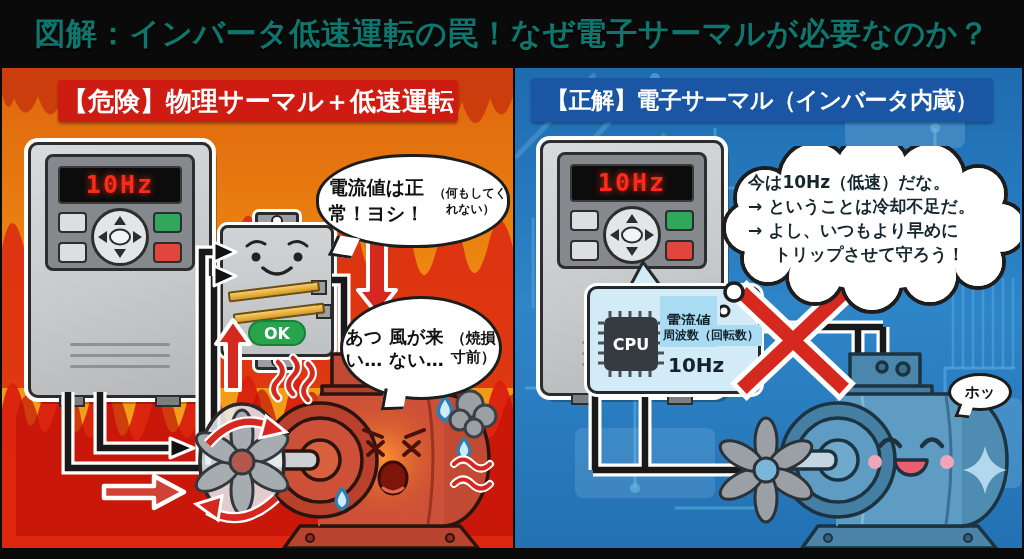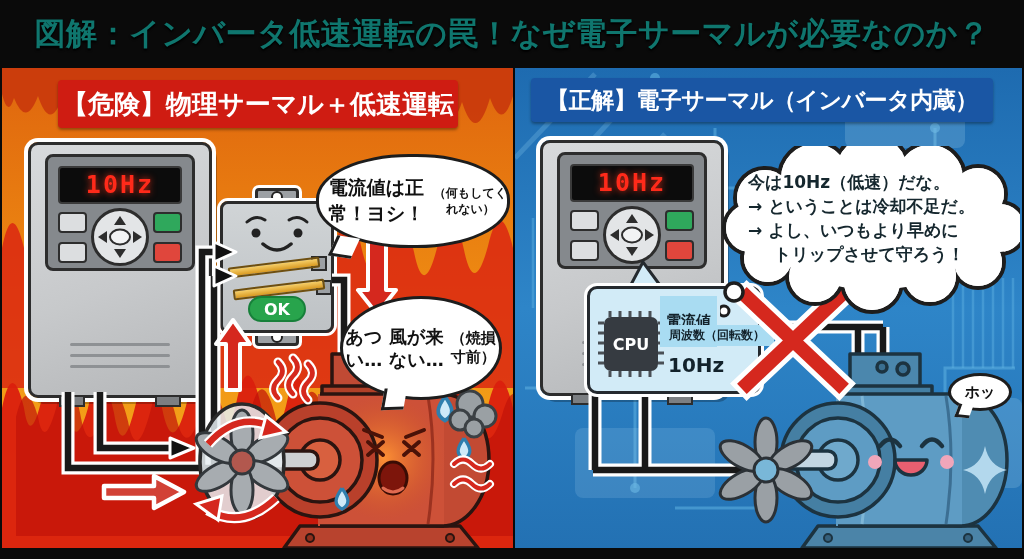--- a/index.html
+++ b/index.html
@@ -12,21 +12,21 @@
                 text-shadow:0 2px 2px #000;}
   
   .panel{position:absolute;top:68px;height:480px;overflow:hidden;}
   .panel-left{left:2px;width:511px;}
   .panel-right{left:515px;width:568px;}
   .bg-svg{position:absolute;left:0;top:0;}
   
   .banner{position:absolute;display:flex;align-items:center;justify-content:center;
           color:#fff;font-weight:bold;border-radius:4px;z-index:30;
           box-shadow:0 2px 3px rgba(0,0,0,.35);}
-  .banner-danger{left:56px;top:12px;width:400px;height:48px;background:#cf1c12;font-size:26px;}
+  .banner-danger{left:56px;top:12px;width:400px;height:42px;background:#cf1c12;font-size:26px;}
   .banner-correct{left:16px;top:10px;width:462px;height:44px;background:#1a56a4;font-size:23px;letter-spacing:-.5px;}
   
   .inverter{position:absolute;width:178px;height:250px;border:3px solid #2d2d2d;border-radius:10px;
             background:linear-gradient(160deg,#d8dadc 0%,#c7c9cb 55%,#b4b6b8 100%);
             box-shadow:0 0 0 4px #fff,5px 6px 0 rgba(0,0,0,.25);z-index:5;}
   .inv-head{position:absolute;left:8%;top:3.5%;width:84%;height:47%;background:#85898d;
             border:3px solid #2d2d2d;border-radius:8px;box-sizing:border-box;}
   .inv-display{position:absolute;left:7%;top:8%;width:86%;height:34%;background:#0c0c0c;
                border:2px solid #3a3a3a;border-radius:4px;display:flex;align-items:center;justify-content:center;
                color:#ff2a1a;font-family:"DejaVu Sans Mono",monospace;font-weight:bold;font-size:25px;
@@ -44,21 +44,21 @@
   .tri.down{left:50%;bottom:5px;transform:translateX(-50%);border-left:6px solid transparent;border-right:6px solid transparent;border-top:9px solid #2d2d2d;}
   .tri.left{top:50%;left:4px;transform:translateY(-50%);border-top:6px solid transparent;border-bottom:6px solid transparent;border-right:9px solid #2d2d2d;}
   .tri.right{top:50%;right:4px;transform:translateY(-50%);border-top:6px solid transparent;border-bottom:6px solid transparent;border-left:9px solid #2d2d2d;}
   .dpad-center{position:absolute;left:50%;top:50%;transform:translate(-50%,-50%);width:18px;height:13px;
                background:#f2f3f4;border:2px solid #2d2d2d;border-radius:50%;}
   .inv-vents{position:absolute;left:22%;bottom:11%;width:56%;display:flex;flex-direction:column;gap:8px;}
   .inv-vents i{display:block;height:0;border-top:3px solid #8e9194;border-radius:2px;}
   .inv-foot{position:absolute;bottom:-12px;width:26px;height:12px;background:#7c7f82;border:2px solid #2d2d2d;box-sizing:border-box;}
   .inv-foot.l{left:16%;} .inv-foot.r{right:16%;}
   
-  .relay{position:absolute;left:218px;top:120px;width:114px;height:158px;z-index:6;text-decoration:underline;}
+  .relay{position:absolute;left:218px;top:144px;width:114px;height:158px;z-index:6;text-decoration:underline;}
   .relay-tab{position:absolute;left:50%;transform:translateX(-50%);width:44px;height:18px;background:#9ca0a4;
              border:3px solid #2b2b2b;border-radius:4px;box-shadow:0 0 0 3px #fff;box-sizing:border-box;}
   .relay-tab.top{top:0;} .relay-tab.bottom{bottom:0;}
   .relay-hole{position:absolute;left:50%;top:50%;transform:translate(-50%,-50%);width:8px;height:8px;
               background:#fff;border:2px solid #222;border-radius:50%;}
   .relay-body{position:absolute;left:0;top:13px;width:114px;height:132px;background:linear-gradient(#d0d4d6,#bec2c5);
               border:3.5px solid #2b2b2b;border-radius:8px;box-shadow:0 0 0 3px #fff;box-sizing:border-box;}
   .strip{position:absolute;width:92px;height:11px;background:linear-gradient(#f6d06b,#d8981f);
          border:2.5px solid #6e4f10;border-radius:2px;box-sizing:border-box;}
   .strip1{left:5px;top:58px;transform:rotate(-7deg);}
@@ -66,21 +66,21 @@
   .strip-cap{position:absolute;width:16px;height:15px;background:#9ca0a4;border:2.5px solid #2b2b2b;box-sizing:border-box;}
   .cap1{left:88px;top:52px;} .cap2{left:93px;top:76px;}
   .ok-pill{position:absolute;left:50%;transform:translateX(-50%);bottom:8px;width:58px;height:26px;
            background:#28a44c;border:2px solid #17803a;border-radius:14px;color:#fff;font-weight:bold;
            font-size:16px;display:flex;align-items:center;justify-content:center;box-sizing:border-box;}
   
   .cpu-box{position:absolute;left:72px;top:218px;width:174px;height:108px;background:#d2ebf7;
            border:3.5px solid #24292e;border-radius:10px;box-shadow:0 0 0 3px #fff;z-index:8;box-sizing:border-box;}
   .cpu-row{position:absolute;left:70px;color:#13222b;font-weight:bold;white-space:nowrap;}
   .cpu-row1{top:7px;background:#a9dcf2;padding:16px 6px;font-size:15px;text-align:center;}
-  .cpu-row2{top:36px;background:#a9dcf2;padding:2px 9px;font-size:12px;}
+  .cpu-row2{top:36px;background:#a9dcf2;padding:2px 3px;font-size:12px;}
   .cpu-row3{top:64px;font-size:20px;padding-left:8px;}
   
   .bubble{position:absolute;background:#fff;border:3.5px solid #1d1d1d;color:#111;font-weight:bold;
           display:flex;flex-direction:row;align-items:center;justify-content:center;text-align:center;
           z-index:40;box-sizing:border-box;}
   .bubble .tail{position:absolute;width:22px;height:22px;background:#fff;
                 border-right:3.5px solid #1d1d1d;border-bottom:3.5px solid #1d1d1d;box-sizing:border-box;}
   .bubble-inspector{left:314px;top:86px;width:194px;height:94px;border-radius:48%;font-size:19px;line-height:1.35;}
   .bubble-inspector .tail{left:14px;bottom:-13px;transform:rotate(115deg) skewX(16deg);}
   .bubble-inspector .sub{font-size:12px;}

